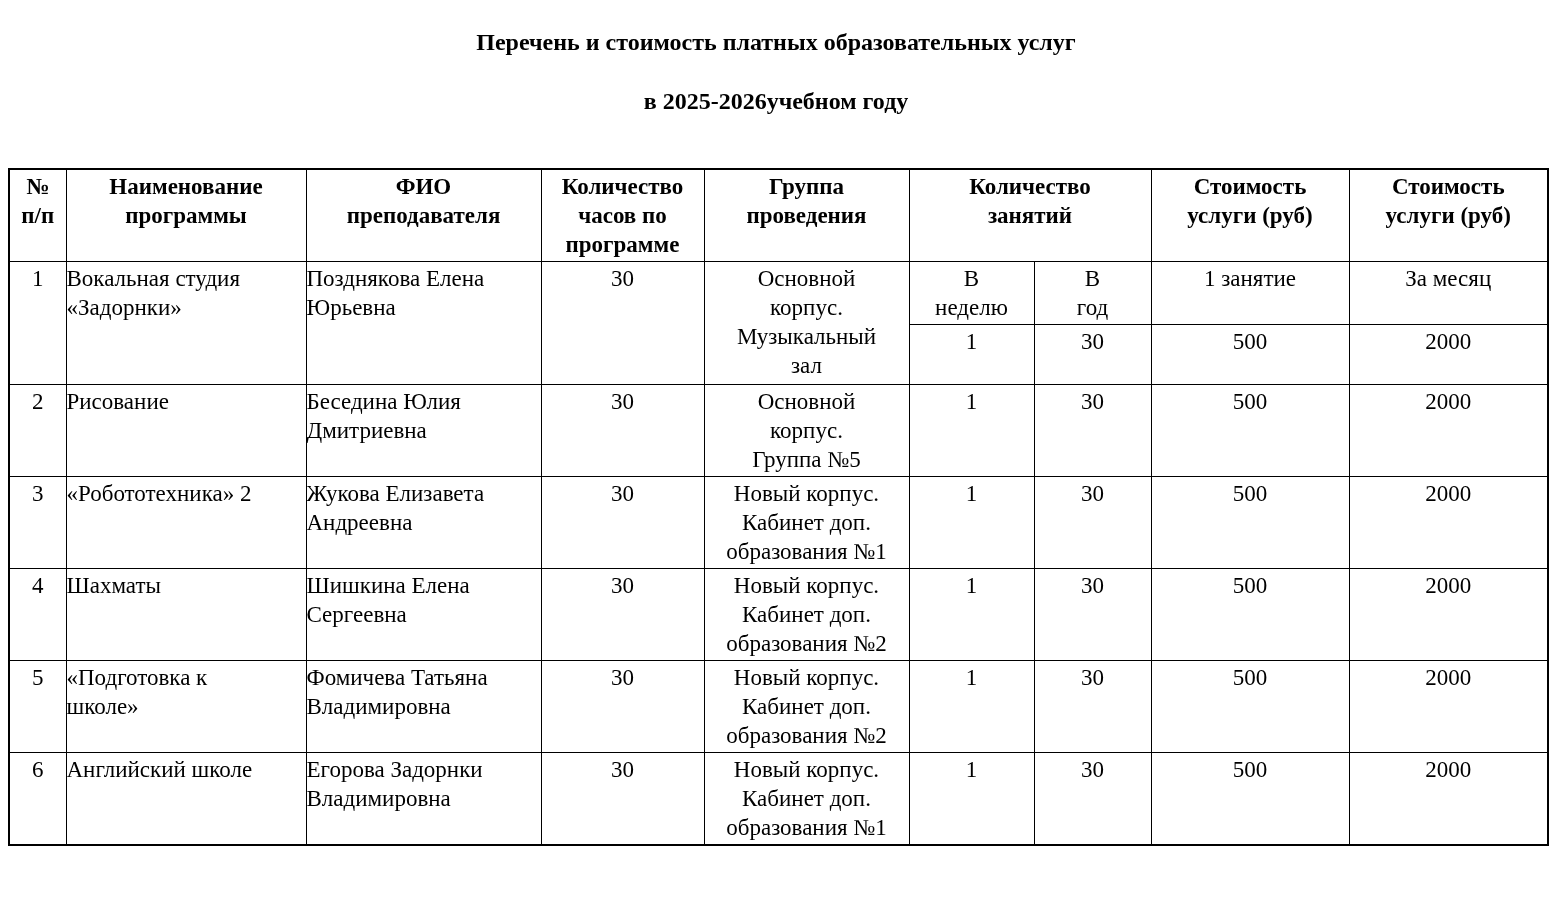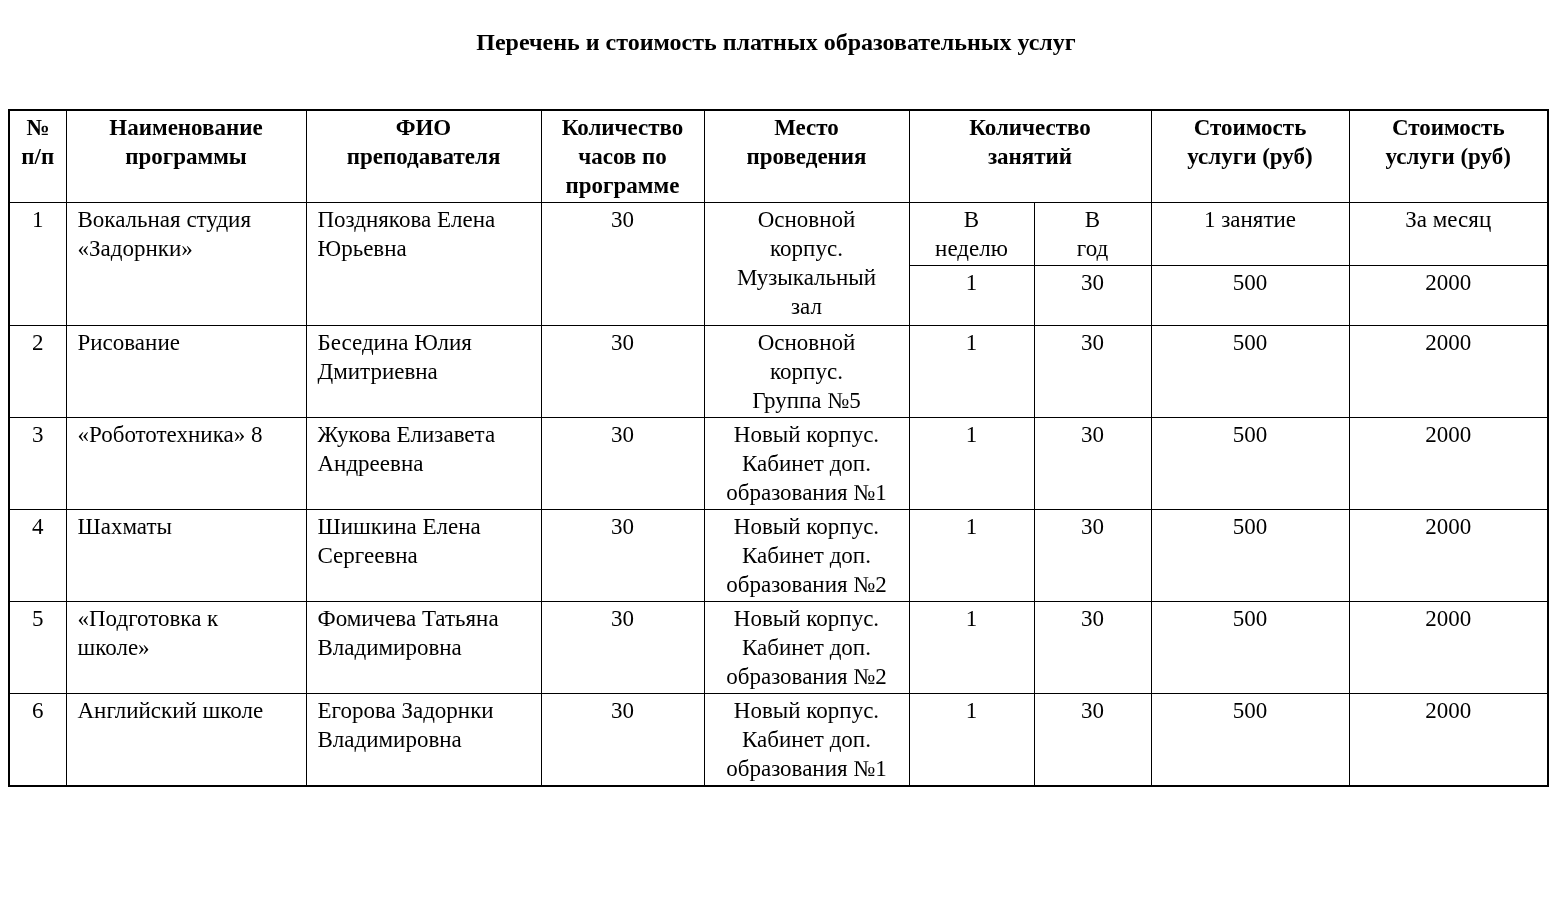--- a/index.html
+++ b/index.html
@@ -35,35 +35,36 @@
     border: 1px solid #000;
     vertical-align: top;
     padding: 2px 4px;
     font-size: 23px;
     line-height: 29px;
     text-align: center;
     white-space: pre-line;
     overflow: hidden;
   }
   th { font-weight: bold; }
-  td.l { text-align: left; padding-left: 11px; }
+  td.l { text-align: left; padding-left: 0; }
 
   tr.hdr      { height: 90px; }
   tr.r1a      { height: 54px; }
   tr.r1b      { height: 60px; }
   tr.rw       { height: 87px; }
   tr.rw-last  { height: 88px; }
 </style>
 </head>
 <body>
 
 <div class="page">
 
   <div class="titles">
     <p>Перечень и стоимость платных образовательных услуг</p>
+    <p>в 2025-2026учебном году</p>
   </div>
 
   <table class="services">
     <colgroup>
       <col style="width:57px">
       <col style="width:240px">
       <col style="width:235px">
       <col style="width:163px">
       <col style="width:205px">
       <col style="width:125px">
@@ -75,21 +76,21 @@
       <tr class="hdr">
         <th>№
 п/п</th>
         <th>Наименование
 программы</th>
         <th>ФИО
 преподавателя</th>
         <th>Количество
 часов по
 программе</th>
-        <th>Место
+        <th>Группа
 проведения</th>
         <th colspan="2">Количество
 занятий</th>
         <th>Стоимость
 услуги (руб)</th>
         <th>Стоимость
 услуги (руб)</th>
       </tr>
 
       <tr class="r1a">
@@ -128,21 +129,21 @@
 корпус.
 Группа №5</td>
         <td>1</td>
         <td>30</td>
         <td>500</td>
         <td>2000</td>
       </tr>
 
       <tr class="rw">
         <td>3</td>
-        <td class="l">«Робототехника» 8</td>
+        <td class="l">«Робототехника» 2</td>
         <td class="l">Жукова Елизавета
 Андреевна</td>
         <td>30</td>
         <td>Новый корпус.
 Кабинет доп.
 образования №1</td>
         <td>1</td>
         <td>30</td>
         <td>500</td>
         <td>2000</td>

